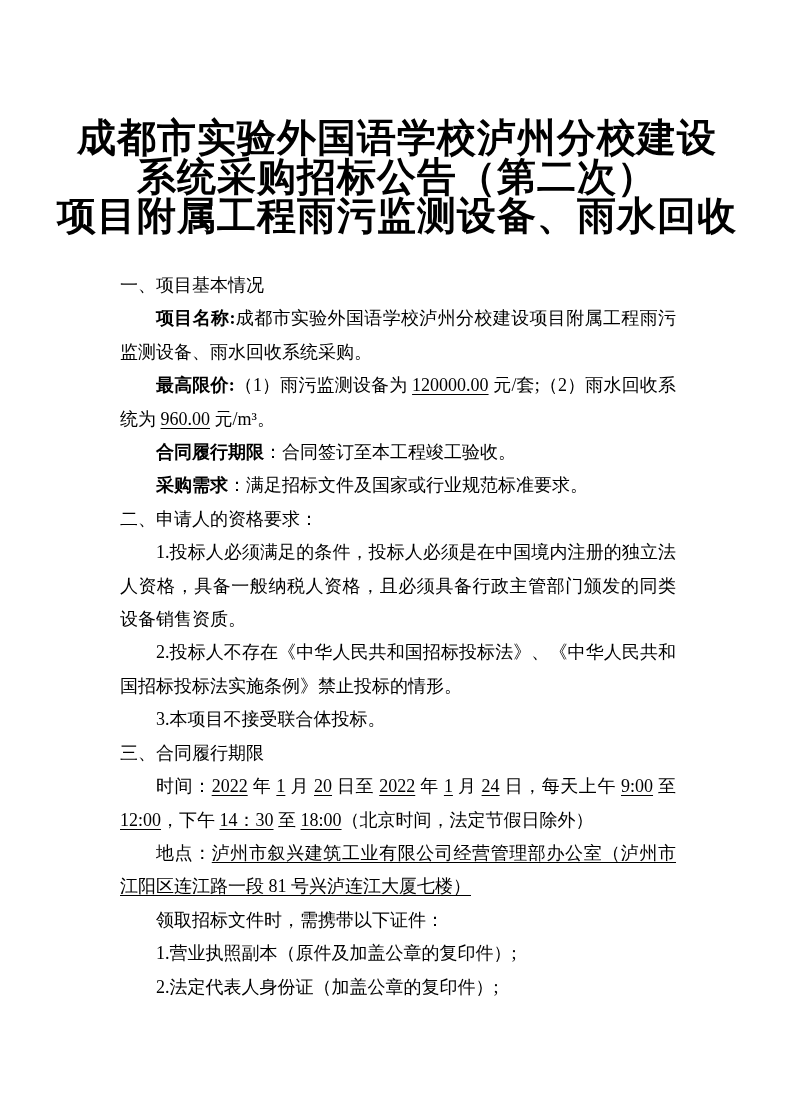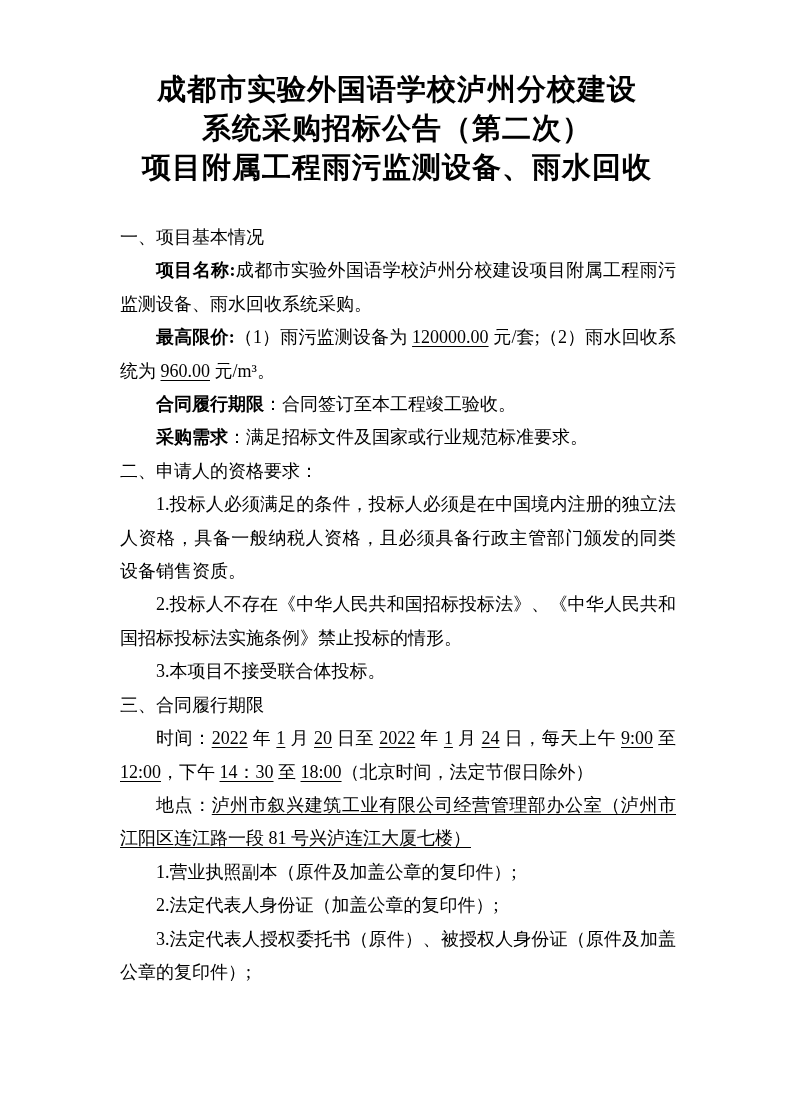--- a/index.html
+++ b/index.html
@@ -13,23 +13,24 @@
     height: 1108px;
     background: #ffffff;
     overflow: hidden;
     font-family: "Liberation Serif", "DejaVu Serif", serif;
     color: #000000;
   }
   .doc-title {
     padding-top: 70px;
     text-align: center;
     font-weight: bold;
-    font-size: 29px;
+    font-size: 39px;
     line-height: 39px;
     letter-spacing: 1px;
+    margin-top: 48px;
   }
   .doc-body {
     margin: 34px 118px 0 120px;
     font-size: 18px;
     line-height: 33.4px;
     text-align: justify;
   }
   .doc-body p {
     margin: 0;
     padding: 0;
@@ -61,17 +62,17 @@
       <p class="para"><span class="b">最高限价:</span><span>（1）雨污监测设备为 </span><span class="u">120000.00</span><span> 元/套;（2）雨水回收系统为 </span><span class="u">960.00</span><span> 元/m³。</span></p>
       <p class="para"><span class="b">合同履行期限</span><span>：合同签订至本工程竣工验收。</span></p>
       <p class="para"><span class="b">采购需求</span><span>：满足招标文件及国家或行业规范标准要求。</span></p>
       <p class="section"><span>二、申请人的资格要求：</span></p>
       <p class="para"><span>1.投标人必须满足的条件，投标人必须是在中国境内注册的独立法人资格，具备一般纳税人资格，且必须具备行政主管部门颁发的同类设备销售资质。</span></p>
       <p class="para"><span>2.投标人不存在《中华人民共和国招标投标法》、《中华人民共和国招标投标法实施条例》禁止投标的情形。</span></p>
       <p class="para"><span>3.本项目不接受联合体投标。</span></p>
       <p class="section"><span>三、合同履行期限</span></p>
       <p class="para"><span>时间：</span><span class="u">2022</span><span> 年 </span><span class="u">1</span><span> 月 </span><span class="u">20</span><span> 日至 </span><span class="u">2022</span><span> 年 </span><span class="u">1</span><span> 月 </span><span class="u">24</span><span> 日，每天上午 </span><span class="u">9:00</span><span> 至 </span><span class="u">12:00</span><span>，下午 </span><span class="u">14：30</span><span> 至 </span><span class="u">18:00</span><span>（北京时间，法定节假日除外）</span></p>
       <p class="para"><span>地点：</span><span class="u">泸州市叙兴建筑工业有限公司经营管理部办公室（泸州市江阳区连江路一段 81 号兴泸连江大厦七楼）</span></p>
+      <p class="para"><span>领取招标文件时，需携带以下证件：</span></p>
       <p class="para"><span>1.营业执照副本（原件及加盖公章的复印件）;</span></p>
       <p class="para"><span>2.法定代表人身份证（加盖公章的复印件）;</span></p>
-      <p class="para"><span>3.法定代表人授权委托书（原件）、被授权人身份证（原件及加盖公章的复印件）;</span></p>
     </div>
 </div>
 
 </body></html>

